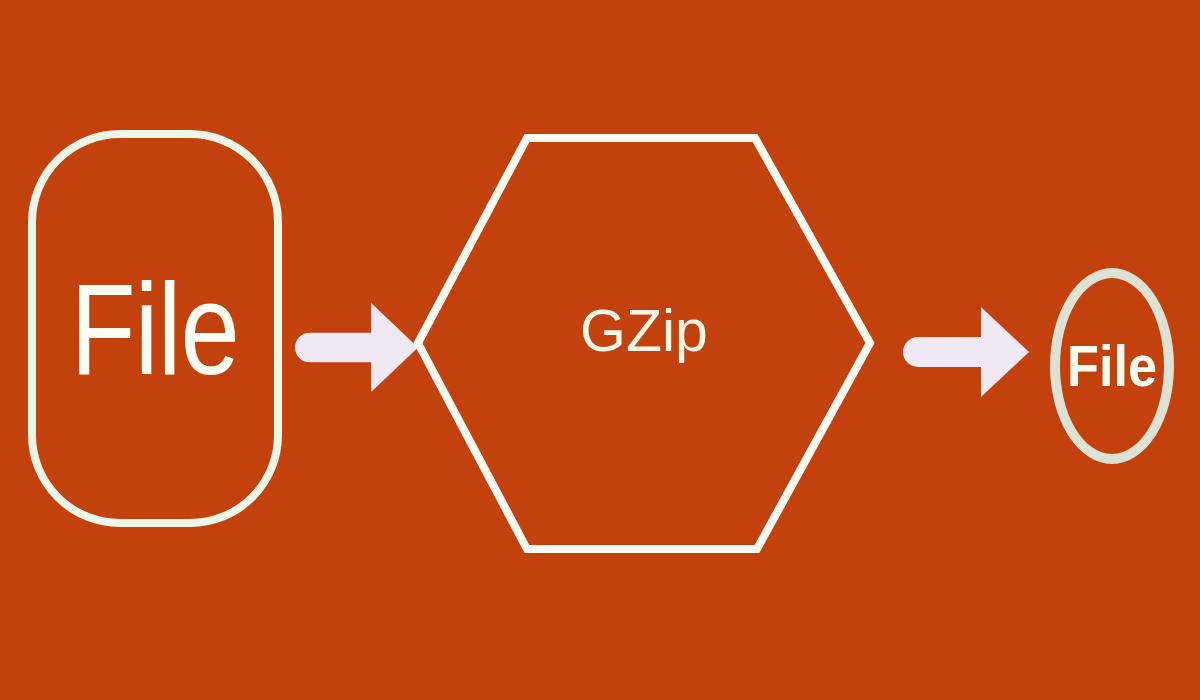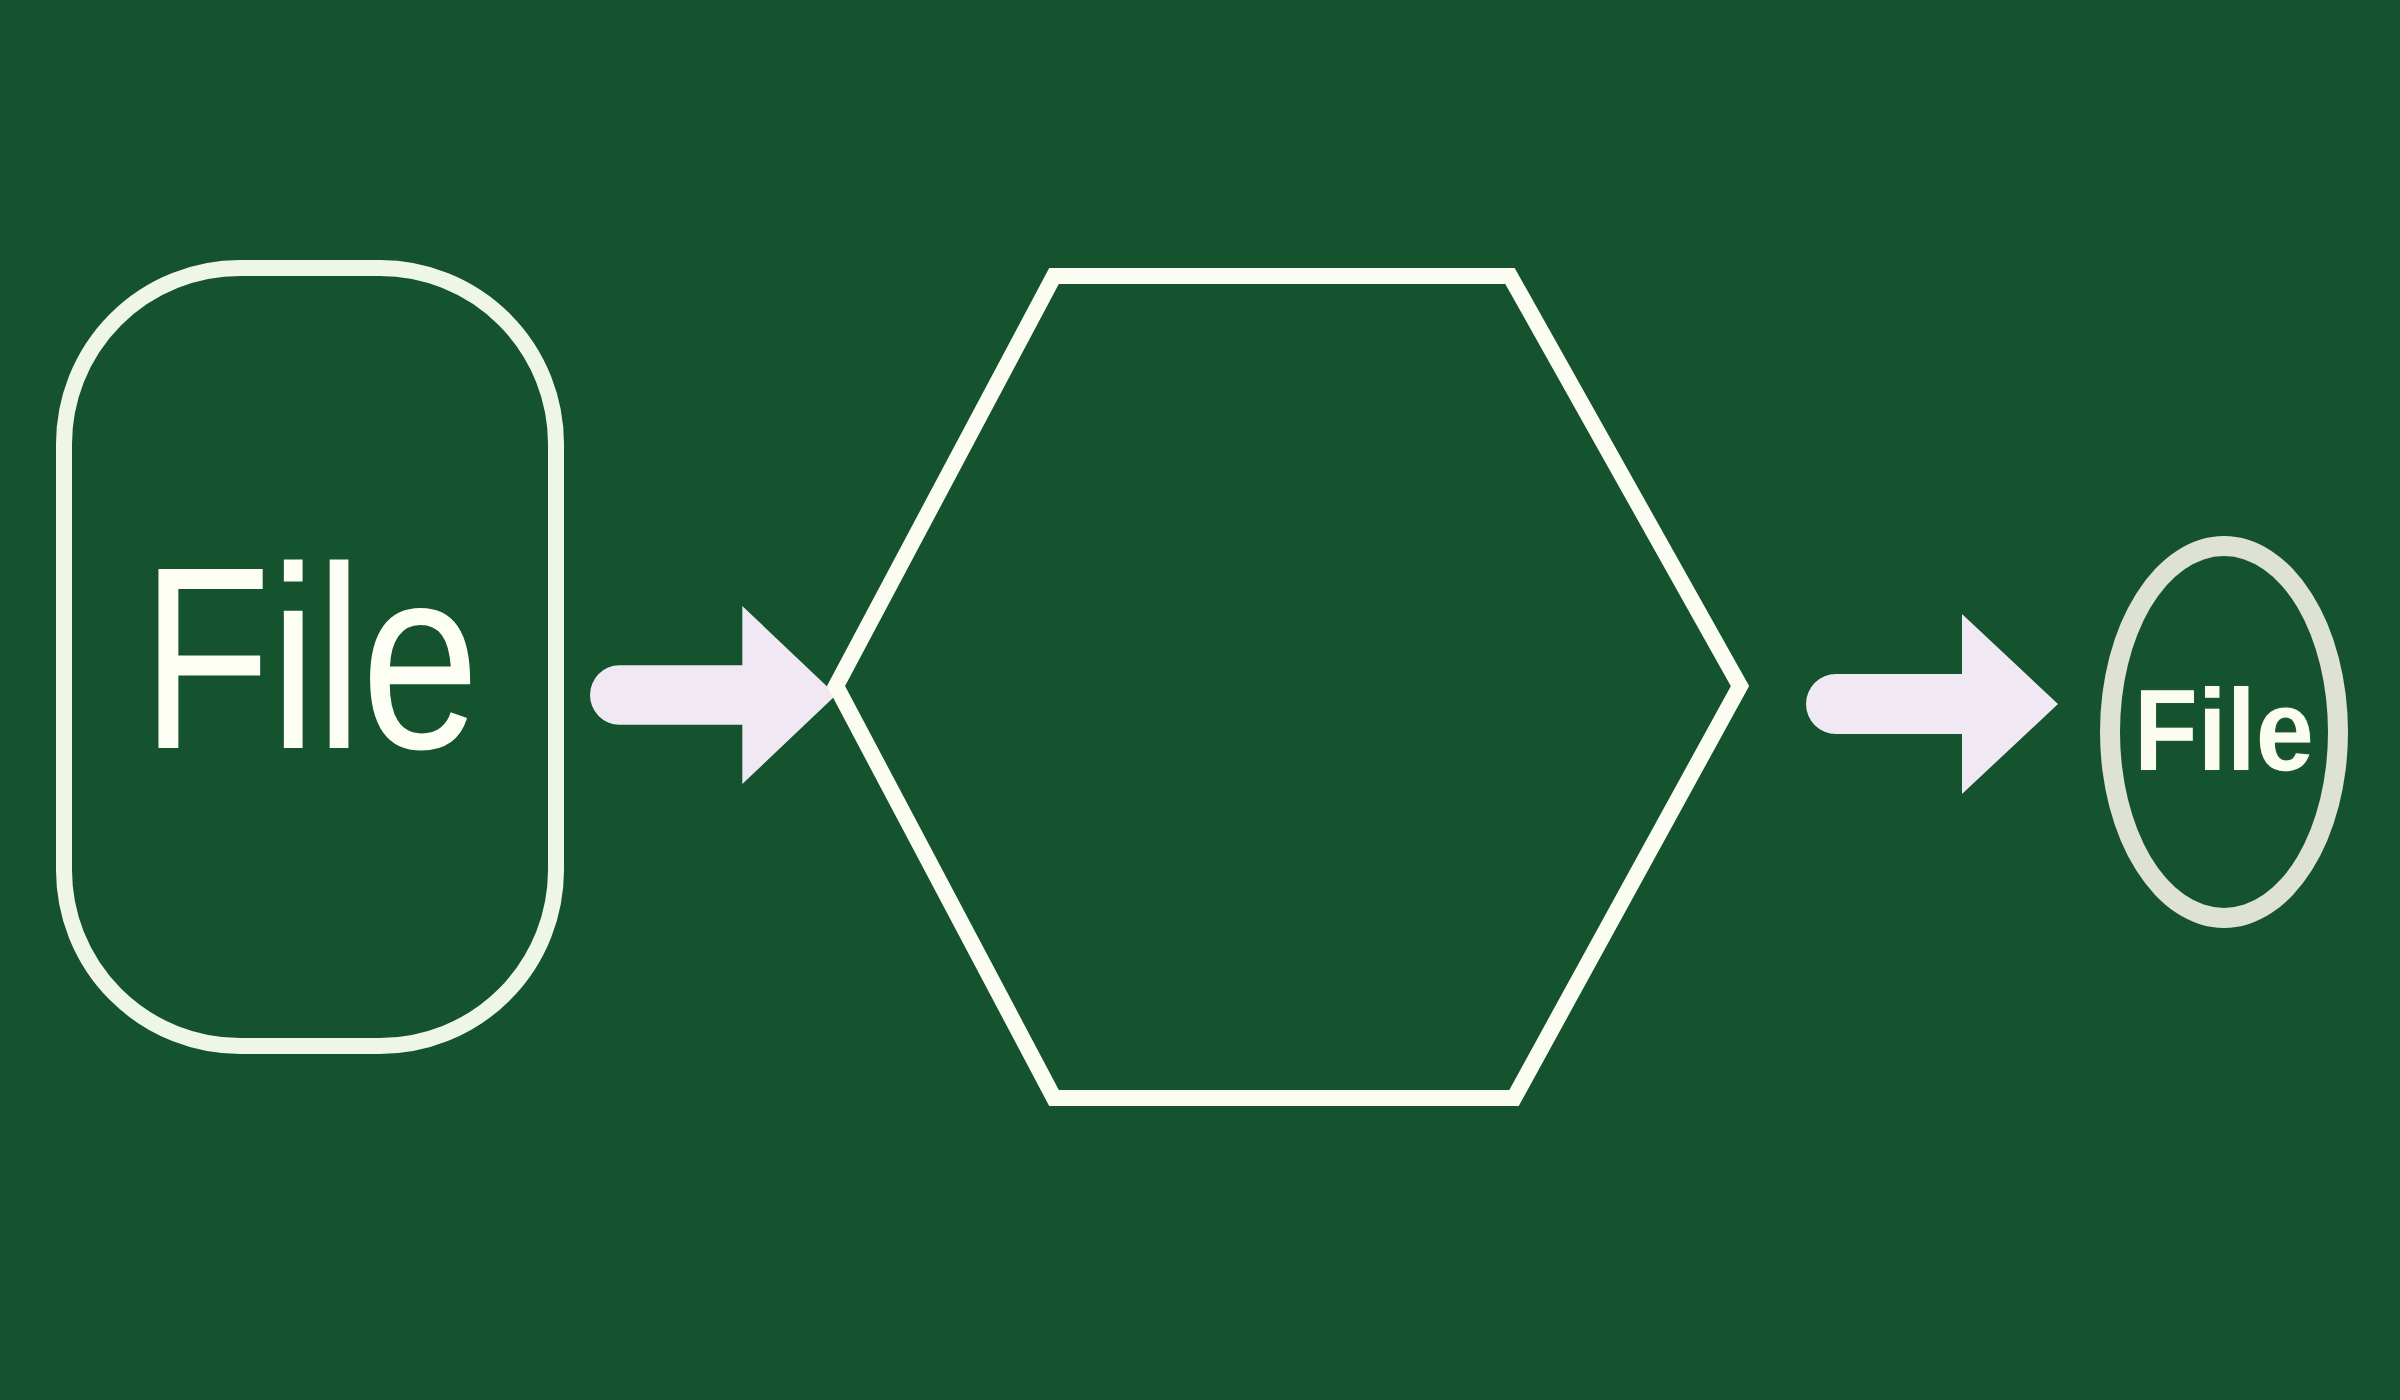--- a/index.html
+++ b/index.html
@@ -7,21 +7,21 @@
     padding: 0;
     width: 1200px;
     height: 700px;
     overflow: hidden;
     font-family: "Liberation Sans", sans-serif;
   }
   .canvas {
     position: relative;
     width: 1200px;
     height: 700px;
-    background: #14532d;
+    background: #c2410c;
   }
   
   .node-rounded-rect {
     position: absolute;
     left: 28px;
     top: 130px;
     width: 254px;
     height: 397px;
     box-sizing: border-box;
     border: 8px solid #eef6e8;
@@ -122,20 +122,21 @@
 
   <svg class="arrow-1" viewBox="0 0 127 92" preserveAspectRatio="none" aria-hidden="true">
     <path d="M15,31 H78 V1 L126,46 L78,91 V61 H15 A15,15 0 0 1 15,31 Z" fill="#f0e9f3"></path>
   </svg>
 
   <div class="node-hexagon">
     <svg viewBox="0 0 462 421" preserveAspectRatio="none" aria-hidden="true">
       <polygon points="5,210 114,5 342,5 457,210 344,416 114,416" fill="none" stroke="#fbfdf2" stroke-width="8" stroke-linejoin="miter"></polygon>
     </svg>
     <div class="label-block">
+      <span>GZip</span>
     </div>
   </div>
 
   <svg class="arrow-2" viewBox="0 0 127 92" preserveAspectRatio="none" aria-hidden="true">
     <path d="M15,31 H78 V1 L126,46 L78,91 V61 H15 A15,15 0 0 1 15,31 Z" fill="#f0e9f3"></path>
   </svg>
 
   <div class="node-ellipse">
     <span class="label">File</span>
   </div>

